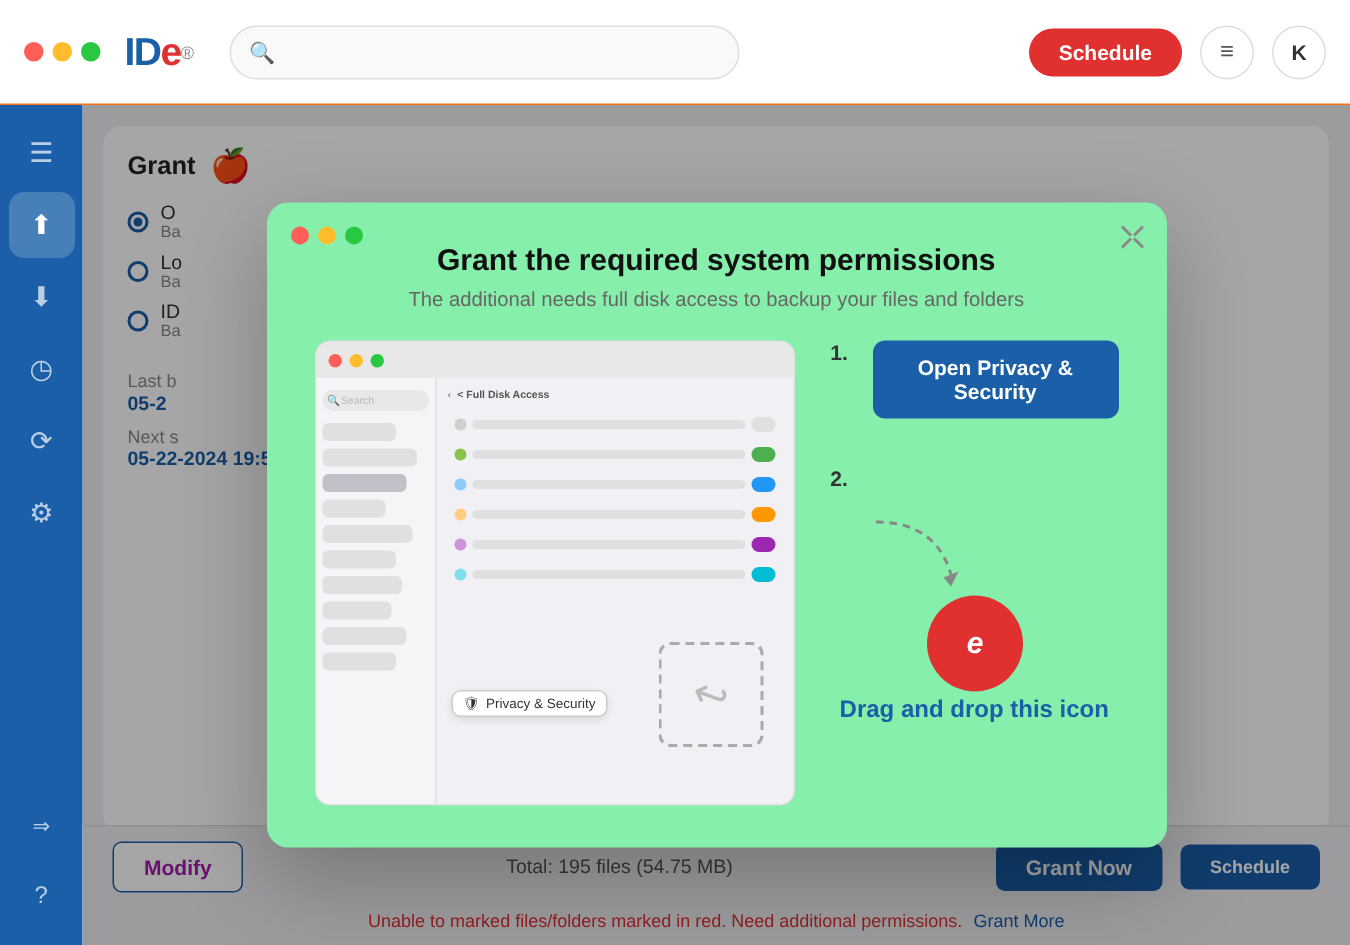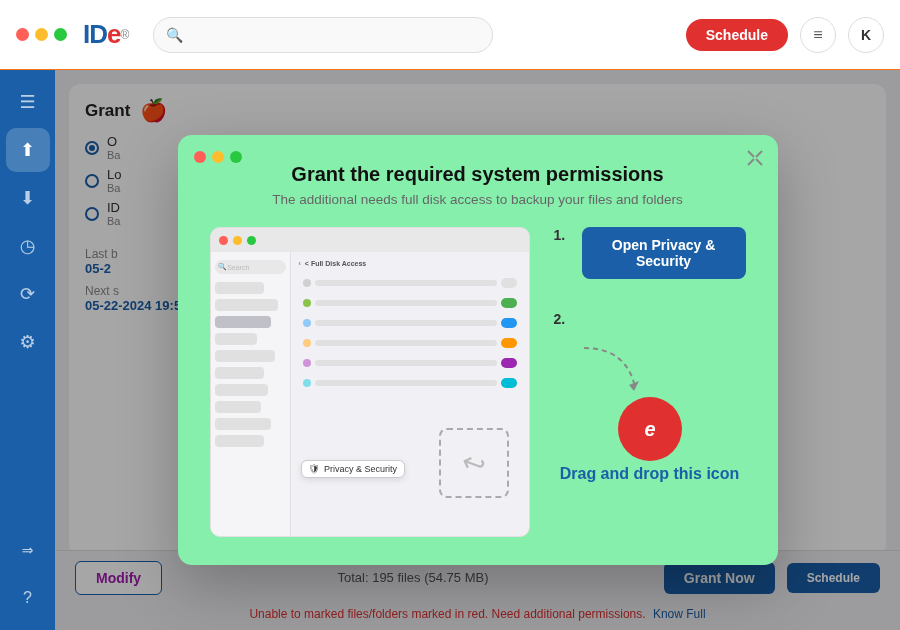--- a/index.html
+++ b/index.html
@@ -446,21 +446,21 @@
 
     <div class="bottom-bar">
       <div class="bottom-bar-actions">
         <button class="modify-btn">Modify</button>
         <span class="total-text">Total: 195 files (54.75 MB)</span>
         <button class="backup-now-btn">Grant Now</button>
         <button class="schedule-btn">Schedule</button>
       </div>
       <div class="warning-bar">
         <span>Unable to marked files/folders marked in red. Need additional permissions.</span>
-        <a style="margin-left:4px;">Know Full</a>
+        <a style="margin-left:4px;">Grant More</a>
       </div>
     </div>
 
     <div class="modal-overlay">
       <div class="modal">
 
         <div class="modal-traffic">
           <div class="modal-tl modal-tl-red"></div>
           <div class="modal-tl modal-tl-yellow"></div>
           <div class="modal-tl modal-tl-green"></div>

